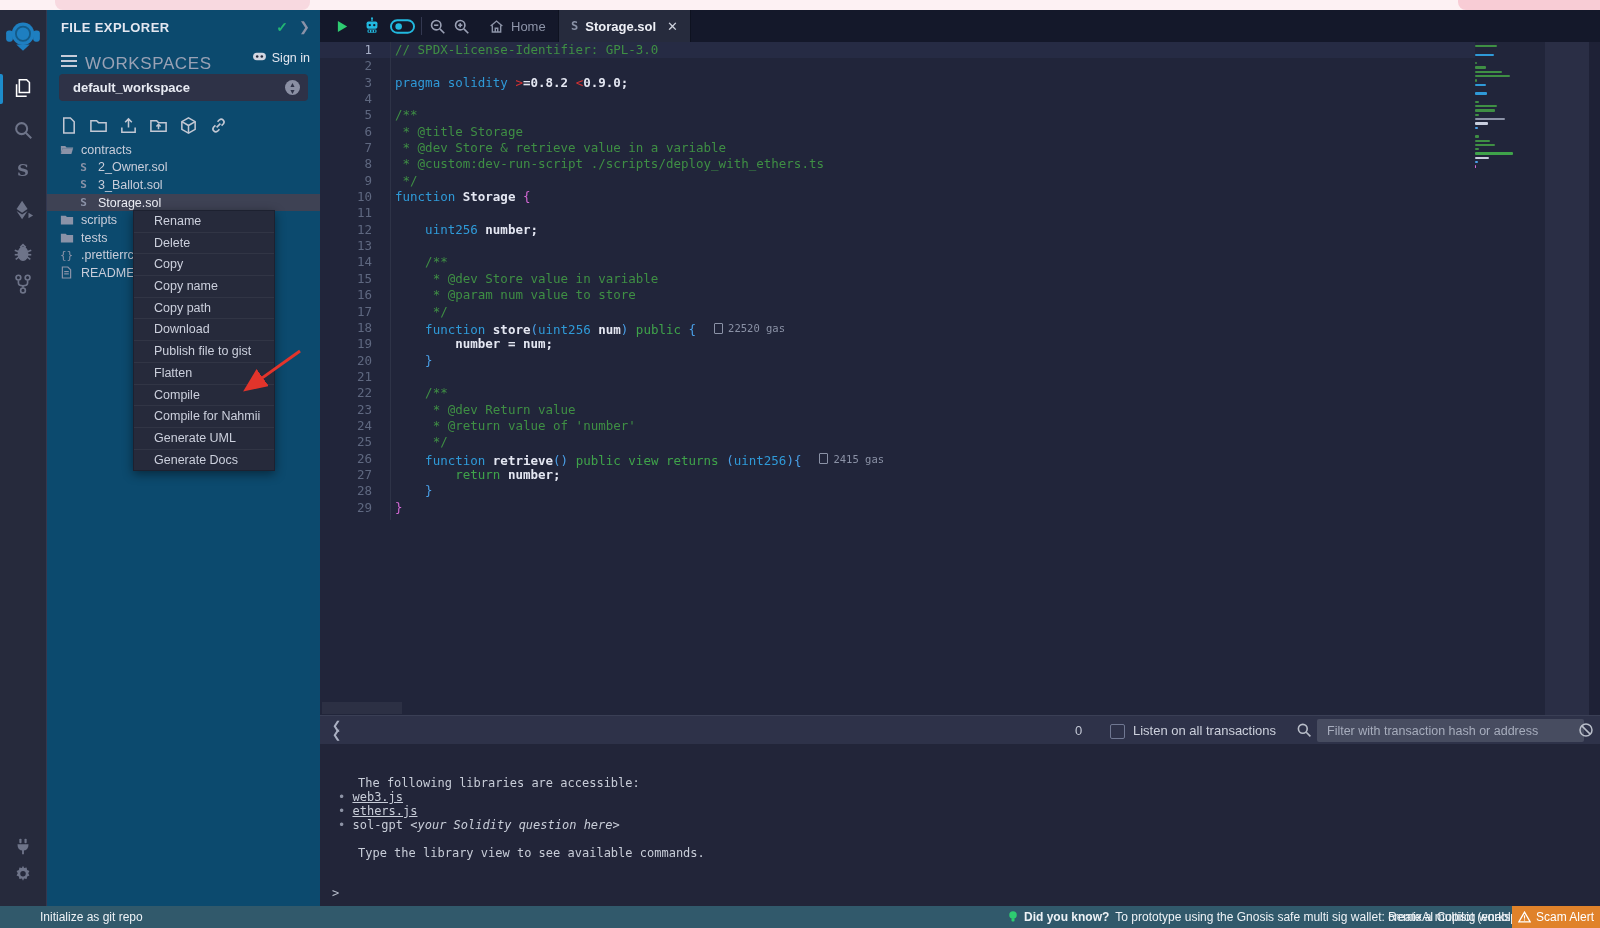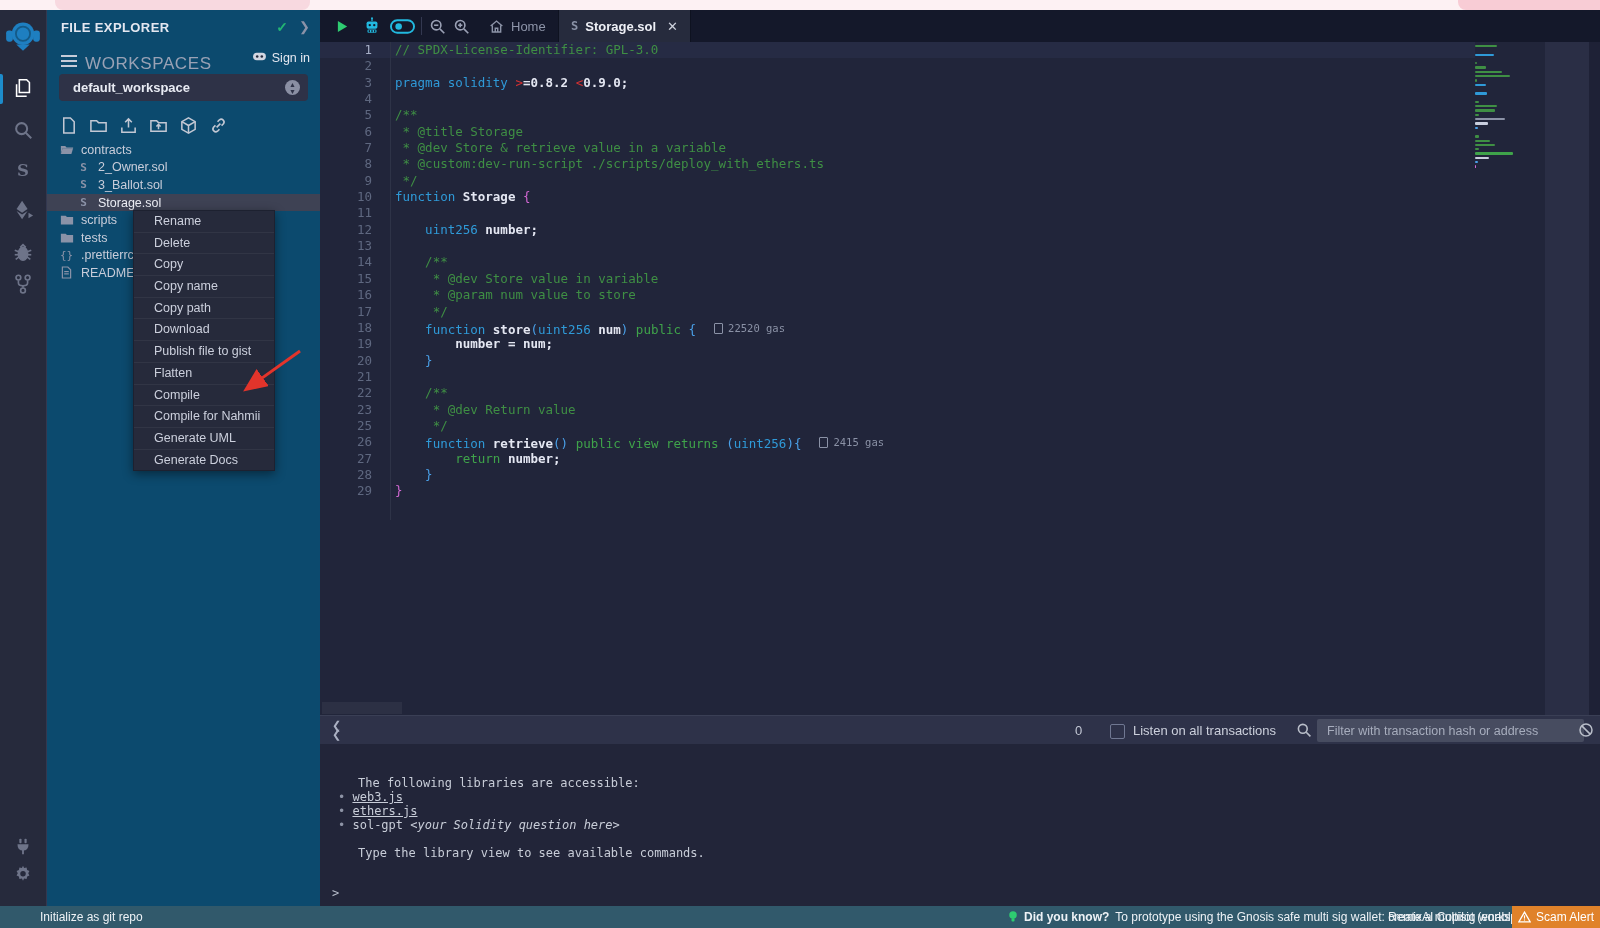--- a/index.html
+++ b/index.html
@@ -493,20 +493,24 @@
             <span class="ln">21</span>
             <span class="lt"></span>
           </div>
           <div class="code-line">
             <span class="ln">22</span>
             <span class="lt"><span class="tk-c">    /**</span></span>
           </div>
           <div class="code-line">
             <span class="ln">23</span>
             <span class="lt"><span class="tk-c">     * @dev Return value</span></span>
+          </div>
+          <div class="code-line">
+            <span class="ln">24</span>
+            <span class="lt"><span class="tk-c">     * @return value of 'number'</span></span>
           </div>
           <div class="code-line">
             <span class="ln">25</span>
             <span class="lt"><span class="tk-c">     */</span></span>
           </div>
           <div class="code-line">
             <span class="ln">26</span>
             <span class="lt"><span class="tk-k">    function </span><span class="tk-w">retrieve</span><span class="tk-b2">()</span><span class="tk-g"> public view returns </span><span class="tk-b2">(</span><span class="tk-k">uint256</span><span class="tk-b2">){</span><span class="tk-gas">2415 gas</span></span>
           </div>
           <div class="code-line">

